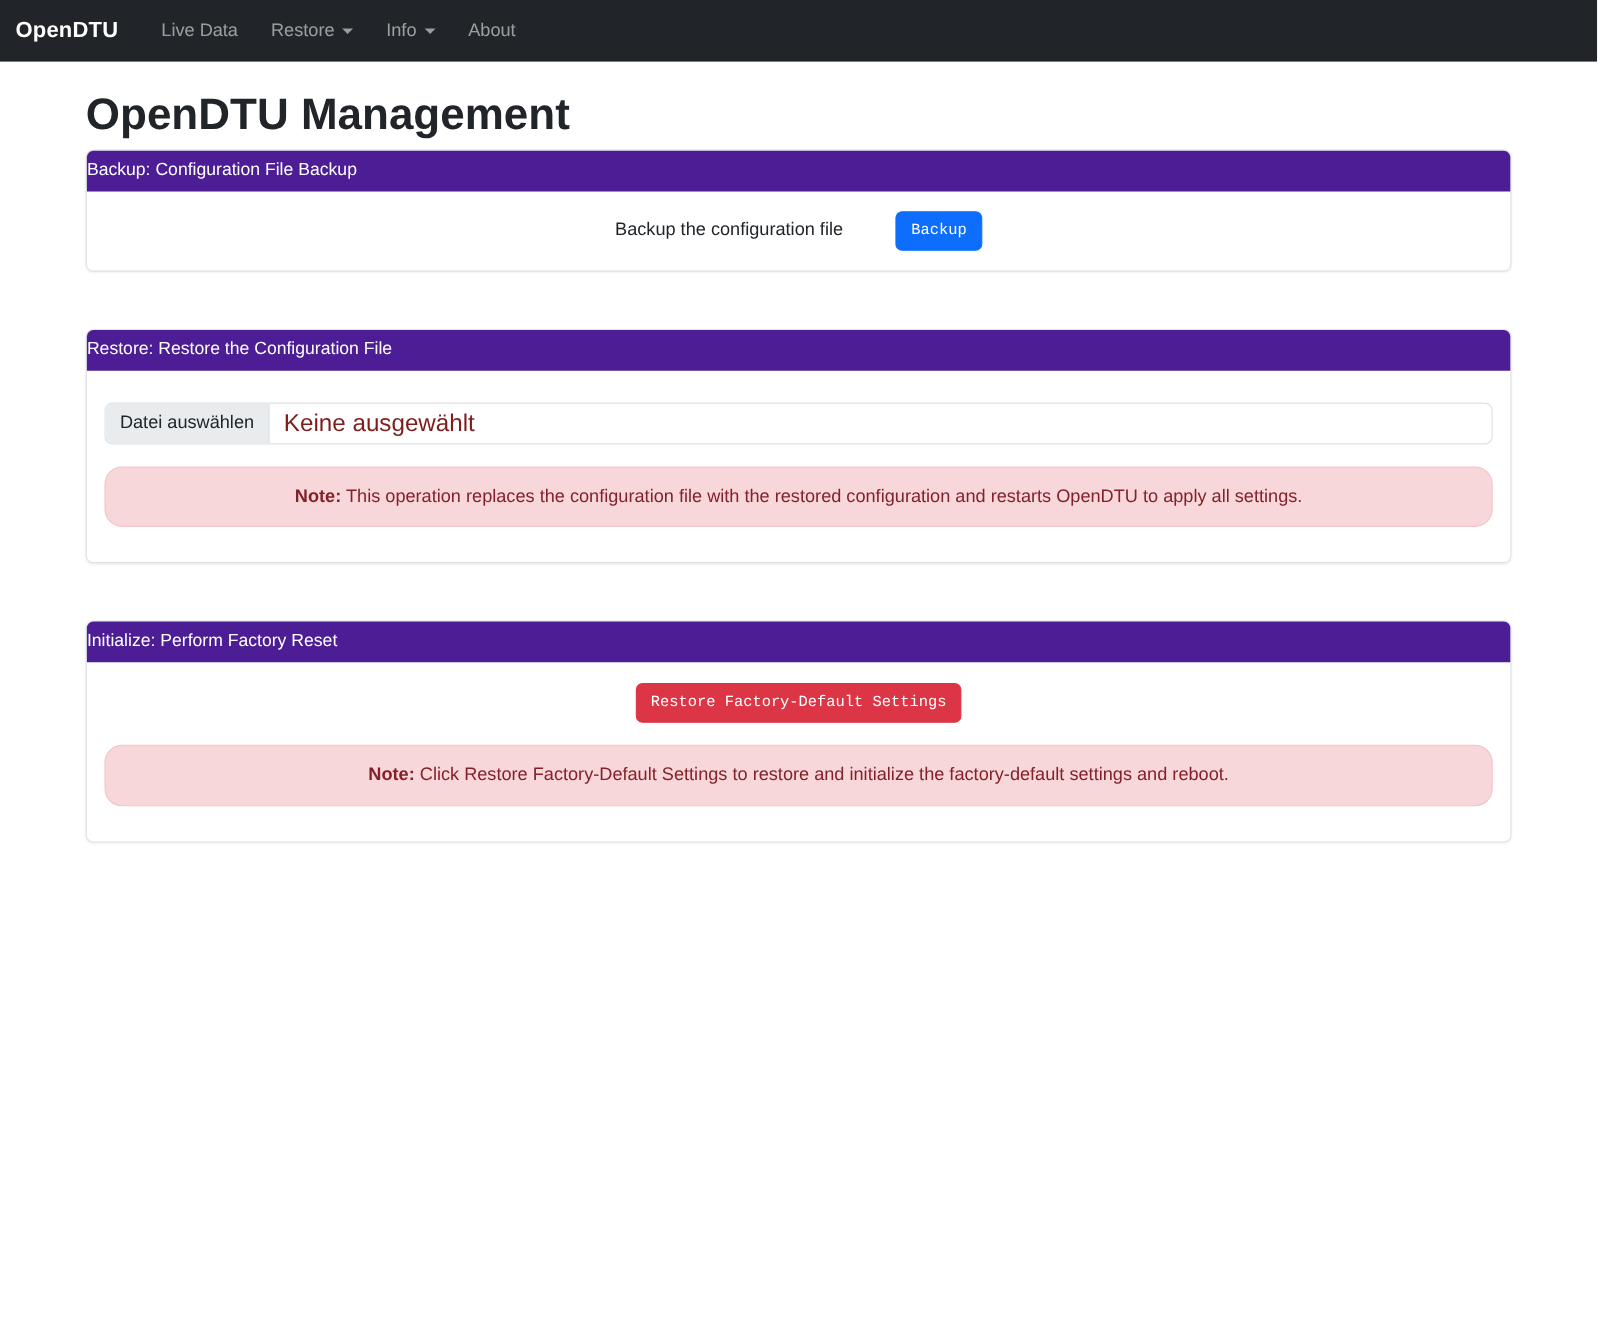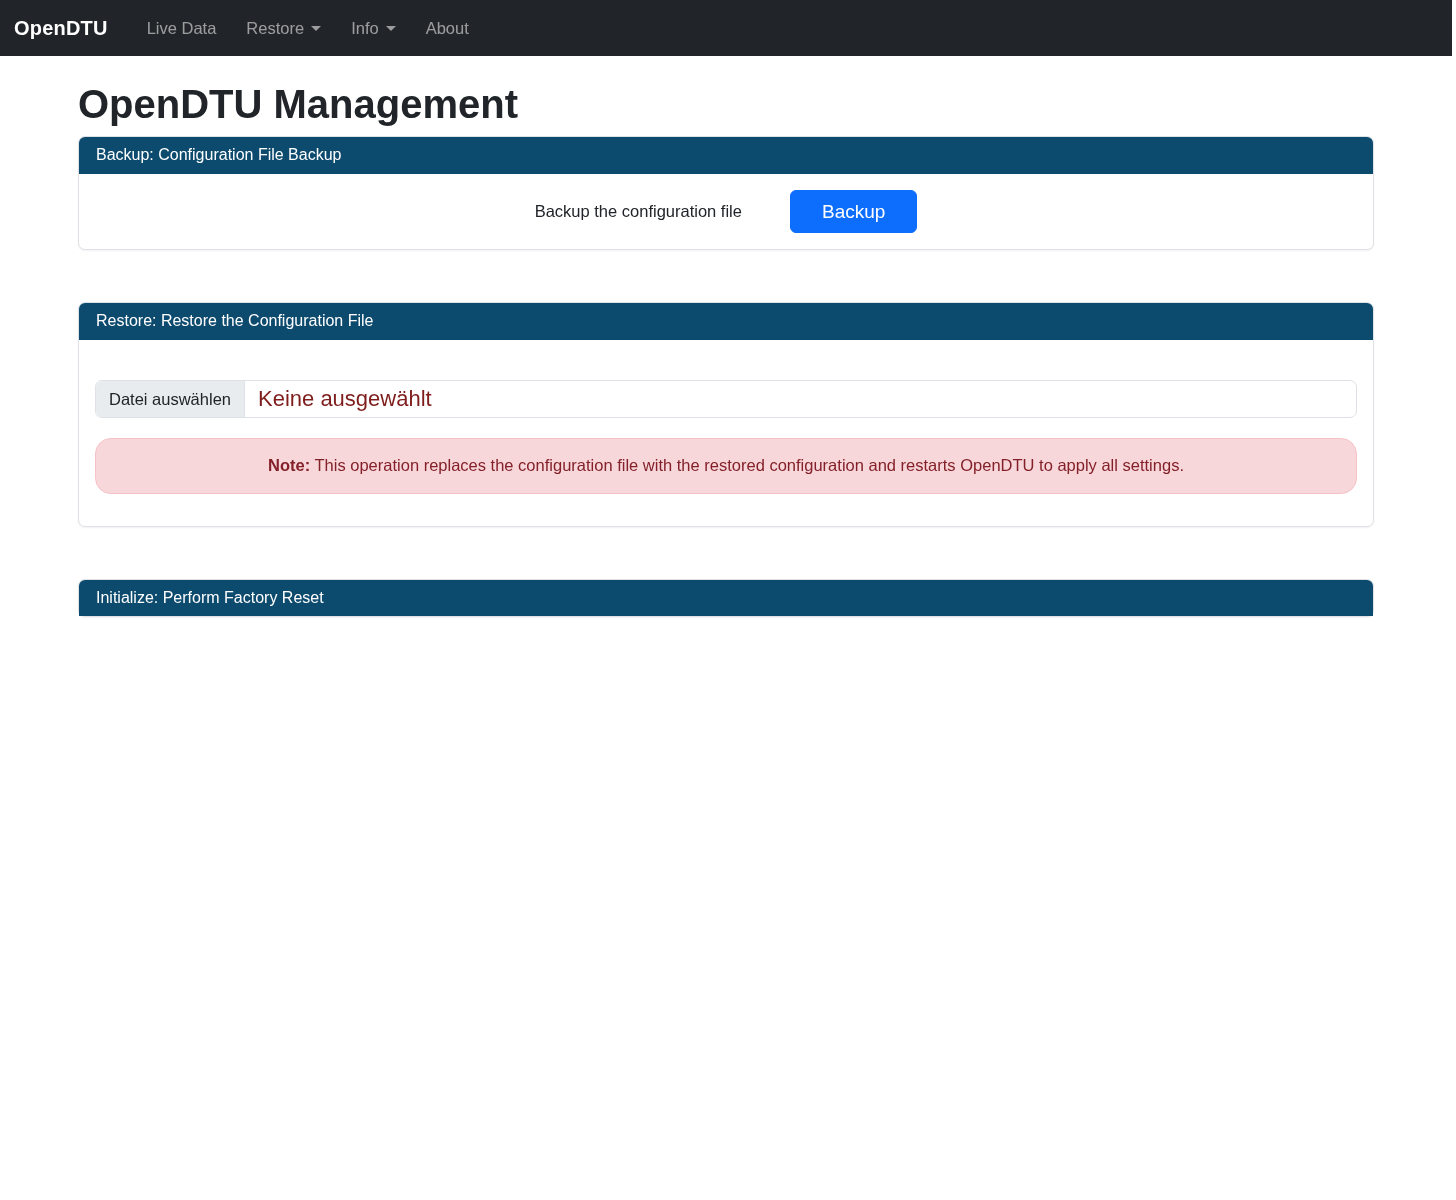--- a/index.html
+++ b/index.html
@@ -71,63 +71,63 @@
   .card {
     background: #ffffff;
     border: 1px solid #dee2e6;
     border-radius: 7px;
     margin-top: 0;
     box-shadow: 0 1px 2px rgba(0,0,0,0.06);
   }
   .card + .card { margin-top: 52px; }
   .card:first-of-type { margin-top: 8px; }
   .card-header {
-    background: #0c4a6e;
-    color: #ffffff;
-    padding: 8px 17px;
+    background: #4c1d95;
+    color: #ffffff;
+    padding: 8px 0;
     font-size: 16px;
     border-radius: 6px 6px 0 0;
     line-height: 1.3;
   }
   .card-body { padding: 16px; gap: 43px; }
 
   
   .backup-body {
     display: flex;
     justify-content: center;
     align-items: center;
     padding: 16px;
     min-height: 72px;
   }
   .backup-text { margin-right: 5px; font-size: 16.5px; }
 
   .btn {
     display: inline-block;
     border: 1px solid transparent;
     border-radius: 6px;
-    padding: 7px 31px;
-    font-size: 19px;
-    font-family: Liberation Sans, sans-serif;
+    padding: 7px 13px;
+    font-size: 14px;
+    font-family: Liberation Mono, monospace;
     cursor: pointer;
     line-height: 1.45;
   }
   .btn-primary {
     background: #0d6efd;
     border-color: #0d6efd;
     color: #ffffff;
   }
   .btn-danger {
     background: #dc3545;
     border-color: #dc3545;
     color: #ffffff;
   }
 
   
   .file-input-wrap {
-    margin-top: 24px;
+    margin-top: 13px;
     margin-bottom: 20px;
   }
   .file-input {
     display: flex;
     align-items: stretch;
     width: 100%;
     height: 38px;
     border: 1px solid #dee2e6;
     border-radius: 7px;
     background: #ffffff;
@@ -222,16 +222,25 @@
         </div>
         <div class="alert-danger">
           <strong>Note:</strong>
           <span>This operation replaces the configuration file with the restored configuration and restarts OpenDTU to apply all settings.</span>
         </div>
       </div>
     </div>
 
     <div class="card">
       <div class="card-header">Initialize: Perform Factory Reset</div>
+      <div class="card-body">
+        <div class="factory-row">
+          <button class="btn btn-danger">Restore Factory-Default Settings</button>
+        </div>
+        <div class="alert-danger">
+          <strong>Note:</strong>
+          <span>Click Restore Factory-Default Settings to restore and initialize the factory-default settings and reboot.</span>
+        </div>
+      </div>
     </div>
 
   </div>
 </div>
 
 </body></html>

